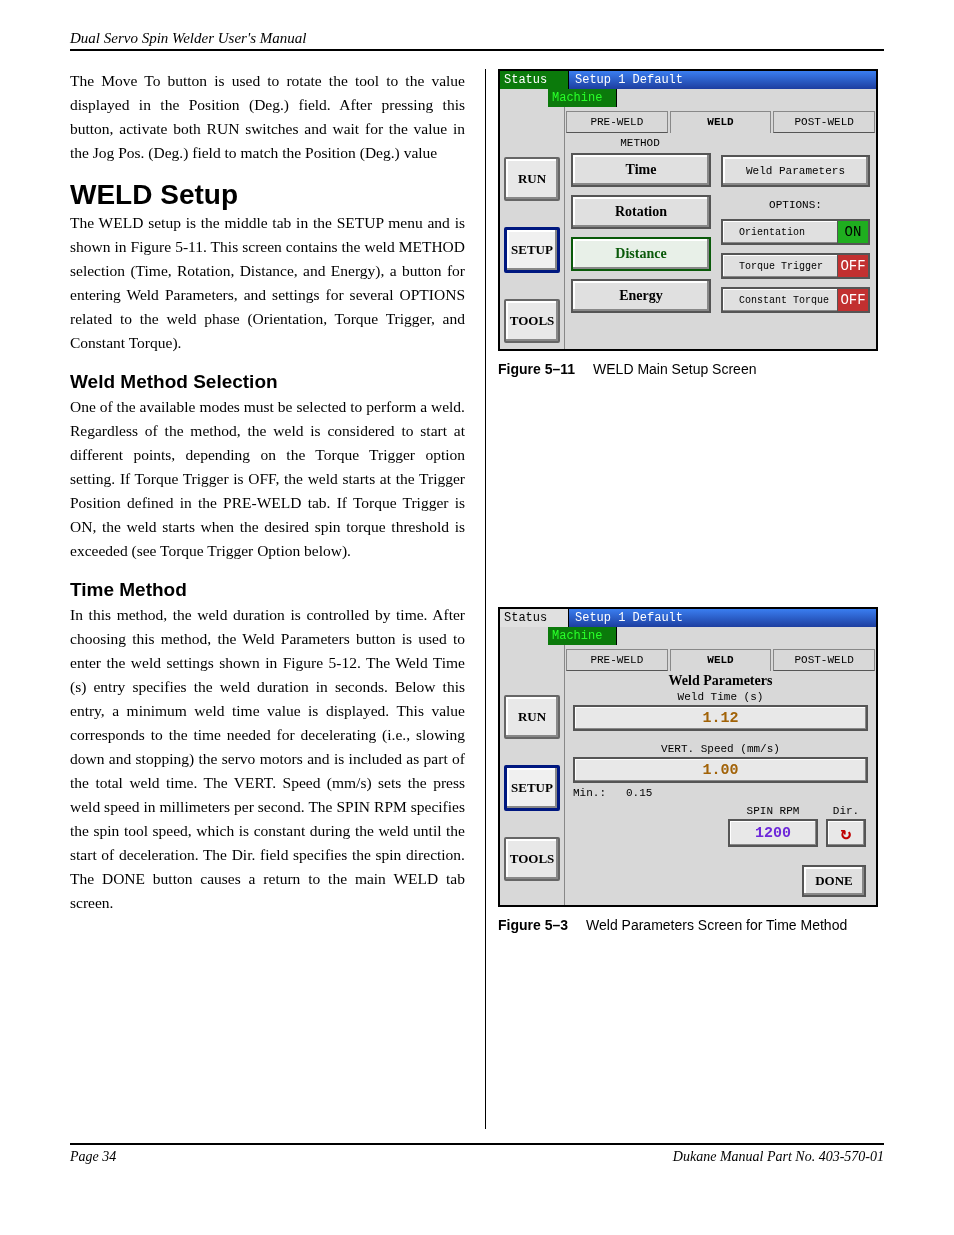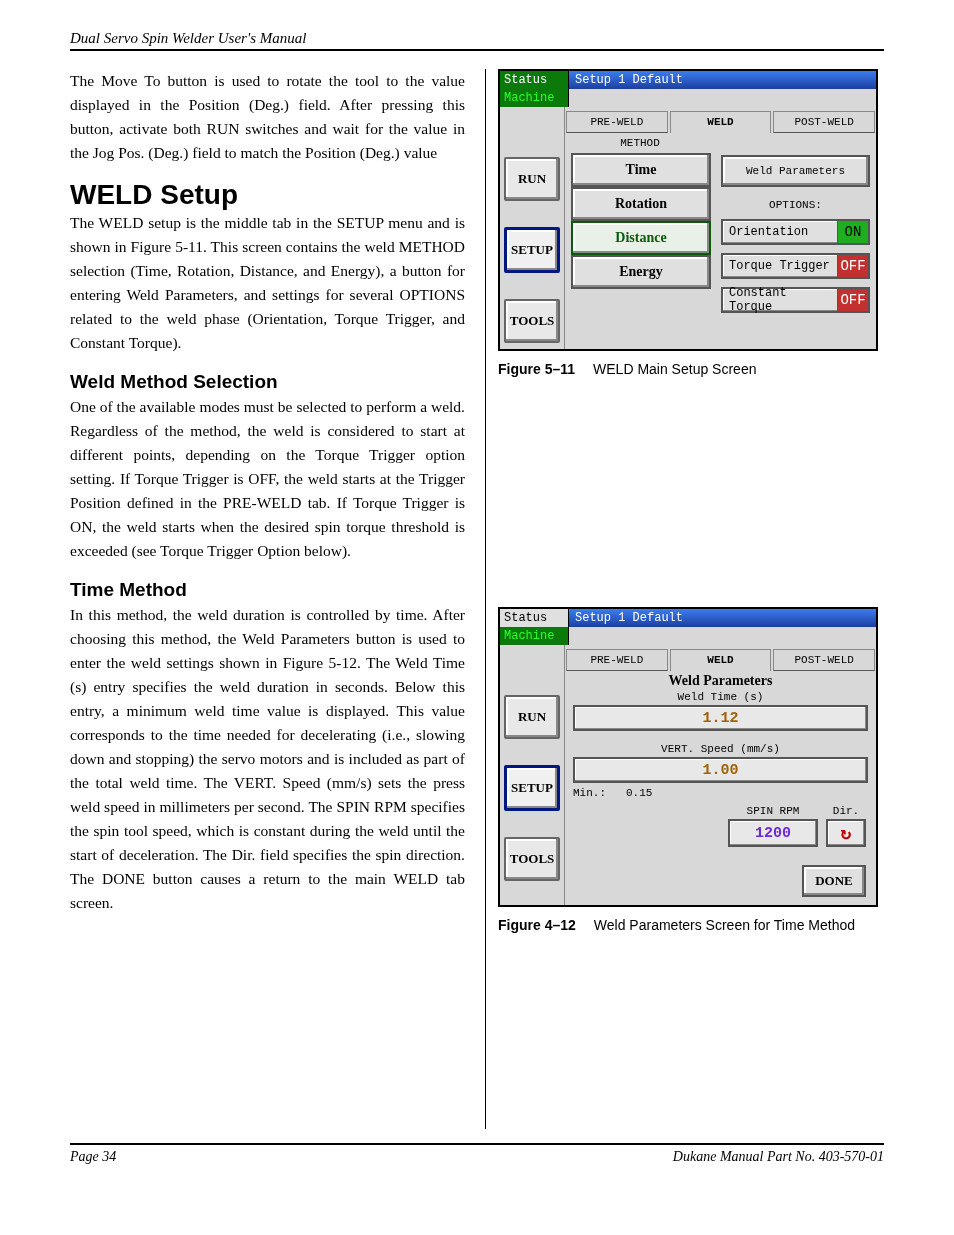--- a/index.html
+++ b/index.html
@@ -94,20 +94,21 @@
   .tb-rest {
     flex: 1;
     background: linear-gradient(#3a7ef0,#1d3ea0);
     color: #fff;
     padding-left: 6px;
   }
   .hmi-row2 {
     display: flex;
     height: 18px;
     line-height: 18px;
+    padding-left: 48px;
   }
   .r2-machine {
     width: 64px;
     background: #0b7a0b;
     color: #29ff29;
     padding-left: 4px;
     border-right: 1px solid #000;
   }
   .r2-rest { flex: 1; }
   .hmi-body {
@@ -171,21 +172,21 @@
   }
   .f11-grid {
     display: flex;
     padding: 0 6px 8px 6px;
     gap: 10px;
   }
   .f11-methods {
     width: 140px;
     display: flex;
     flex-direction: column;
-    gap: 0;
+    gap: 8px;
     margin-top: 2px;
   }
   .m-btn {
     height: 30px;
     border: 2px solid #555;
     background: #e0e0e0;
     box-shadow: inset -2px -2px 0 #888, inset 2px 2px 0 #fff;
     display: flex; align-items: center; justify-content: center;
     font-family: "Times New Roman", serif;
     font-weight: bold;
@@ -209,21 +210,21 @@
     box-shadow: inset -2px -2px 0 #888, inset 2px 2px 0 #fff;
     display:flex;align-items:center;justify-content:center;
     font-size: 11px;
     margin-top: 4px;
   }
   .opts-title { text-align:center;font-size:11px;margin-top:4px; }
   .opt-row {
     display:flex;height:22px;border:2px solid #555;background:#e0e0e0;
     box-shadow: inset -1px -1px 0 #888, inset 1px 1px 0 #fff;
   }
-  .opt-row .lbl { flex:1;display:flex;align-items:center;padding-left:6px;font-size:12px;}
+  .opt-row .lbl { flex:1;display:flex;align-items:center;padding-left:16px;font-size:10px;}
   .opt-row .state { width:30px;border-left:1px solid #555;display:flex;align-items:center;justify-content:center;font-size:14px;}
   .state.on { background:#1fae1f;color:#000; }
   .state.off { background:#c23030;color:#fff; }
 
   
   .wp-title {
     text-align:center;
     font-family:"Times New Roman",serif;
     font-weight:bold;
     font-size:14px;
@@ -407,21 +408,21 @@
                 <div class="dir-icon">↻</div>
               </div>
             </div>
             <div class="done-row">
               <div class="done-btn">DONE</div>
             </div>
           </div>
         </div>
       </div>
       <div class="fig-caption">
-        <span class="fignum">Figure 4–12</span>
+        <span class="fignum">Figure 5–3</span>
         <span class="figtxt">Weld Parameters Screen for Time Method</span>
       </div>
 
     </div>
   </div>
 
   <div class="footer">
     <span>Page   34</span>
     <span>Dukane Manual Part No. 403-570-01</span>
   </div>

